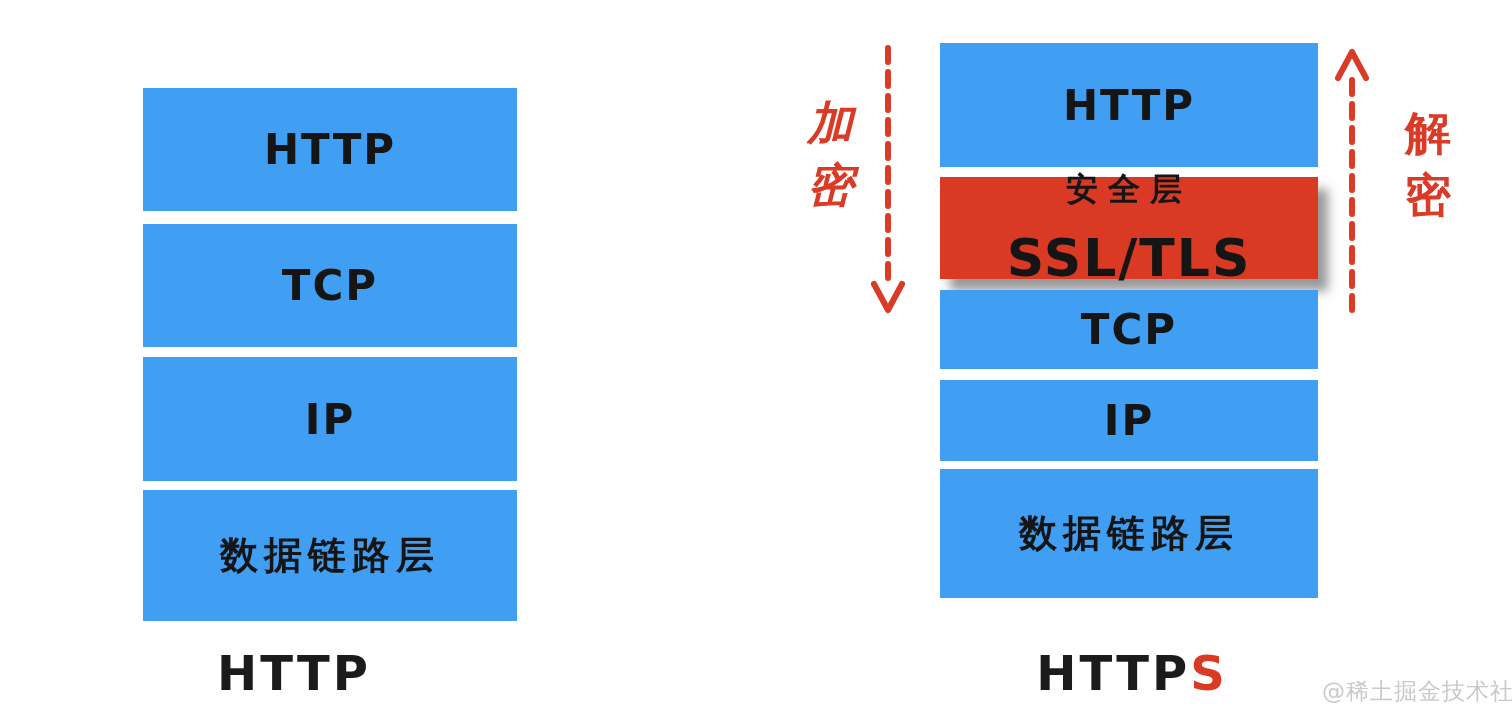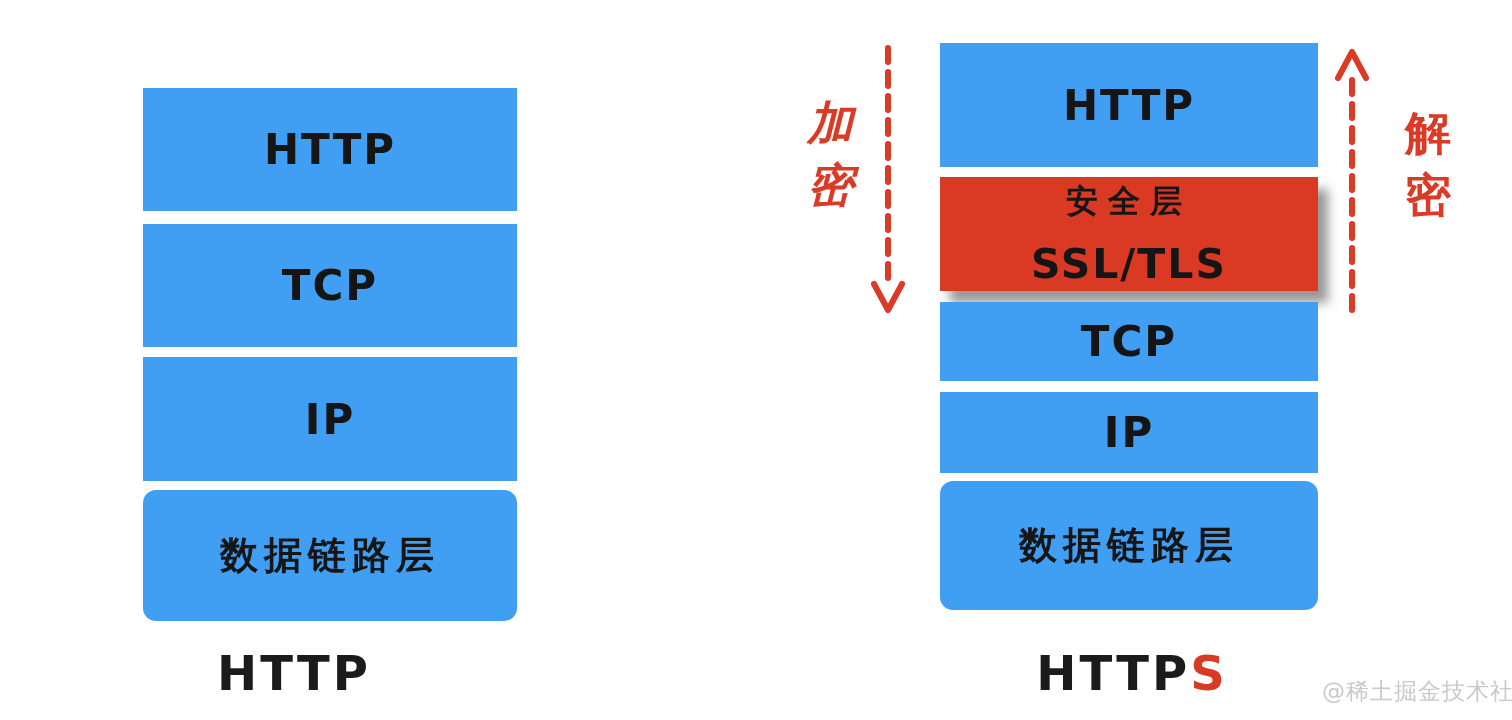--- a/index.html
+++ b/index.html
@@ -26,40 +26,40 @@
   .layer {
     background: #409FF3;
     color: #151515;
     display: flex;
     align-items: center;
     justify-content: center;
     font-weight: bold;
     font-size: 42px;
     letter-spacing: 2px;
   }
-  .layer.cjk { font-size: 38px; letter-spacing: 6px; border-radius: 13px; }
+  .layer.cjk { font-size: 38px; letter-spacing: 6px; }
 
   
   .l-http { height: 123px; }
   .l-tcp  { height: 123px; margin-top: 13px; }
   .l-ip   { height: 124px; margin-top: 10px; }
   .l-dll  { height: 131px; margin-top: 9px; }
 
   
   .r-http { height: 124px; }
   .r-sec  {
-    height: 114px;
+    height: 102px;
     margin-top: 10px;
     background: #DA3A23;
     flex-direction: column;
     justify-content: center;
     box-shadow: 10px 12px 10px rgba(70,70,70,0.55);
   }
   .r-sec .sec-line1 { font-size: 32px; font-weight: bold; letter-spacing: 10px; color:#151515; }
-  .r-sec .sec-line2 { font-size: 41px; font-weight: bold; letter-spacing: 2px; margin-top: 16px; color:#151515; }
+  .r-sec .sec-line2 { font-size: 52px; font-weight: bold; letter-spacing: 2px; margin-top: 16px; color:#151515; }
   .r-tcp  { height: 79px;  margin-top: 11px; }
   .r-ip   { height: 81px;  margin-top: 11px; }
   .r-dll  { height: 129px; margin-top: 8px; }
 
   .caption {
     position: absolute;
     width: 374px;
     text-align: center;
     font-size: 48px;
     font-weight: bold;

